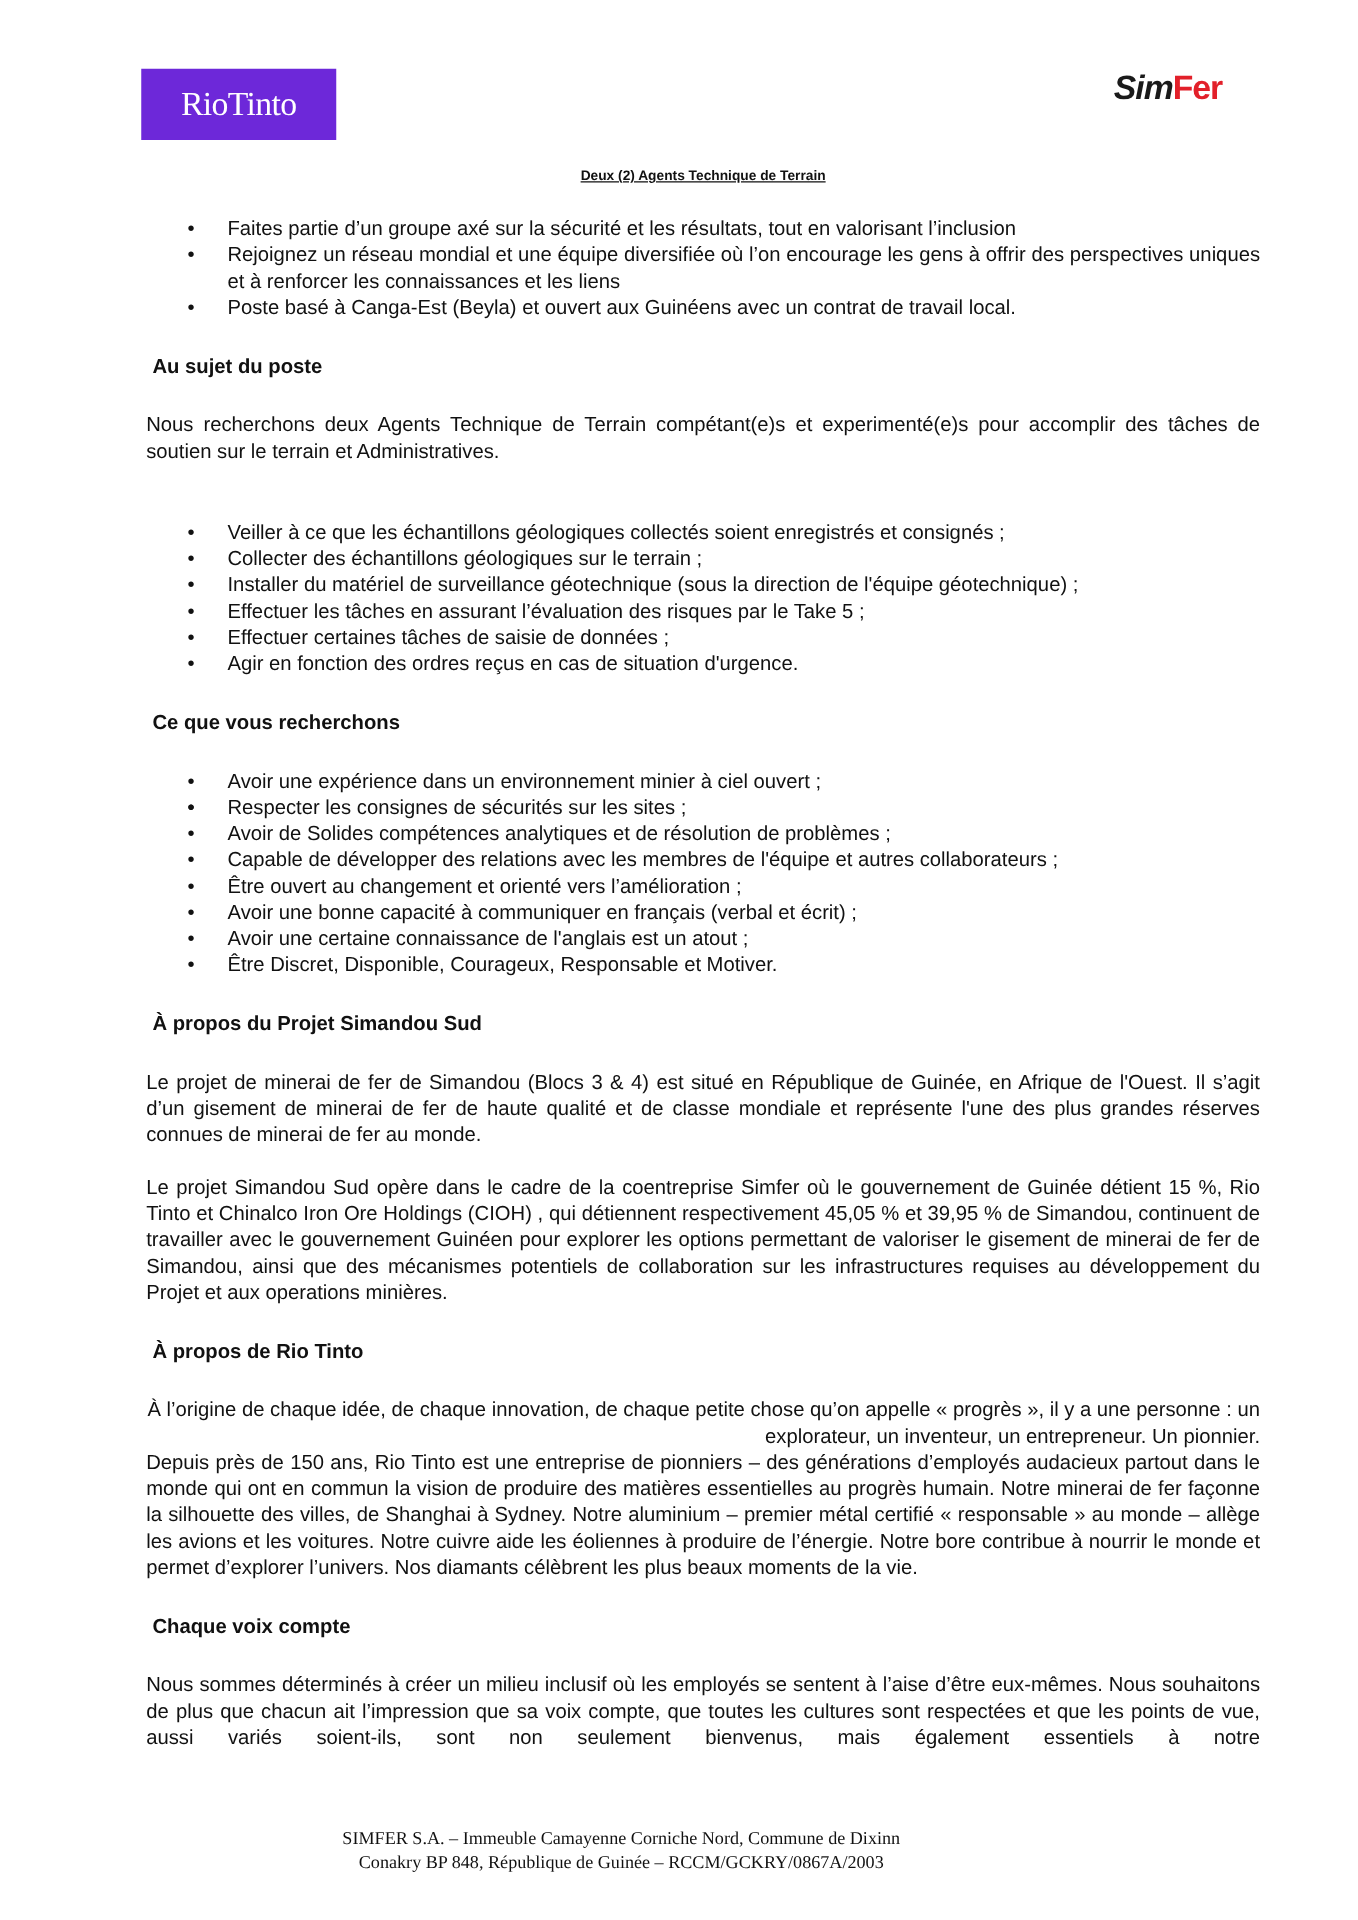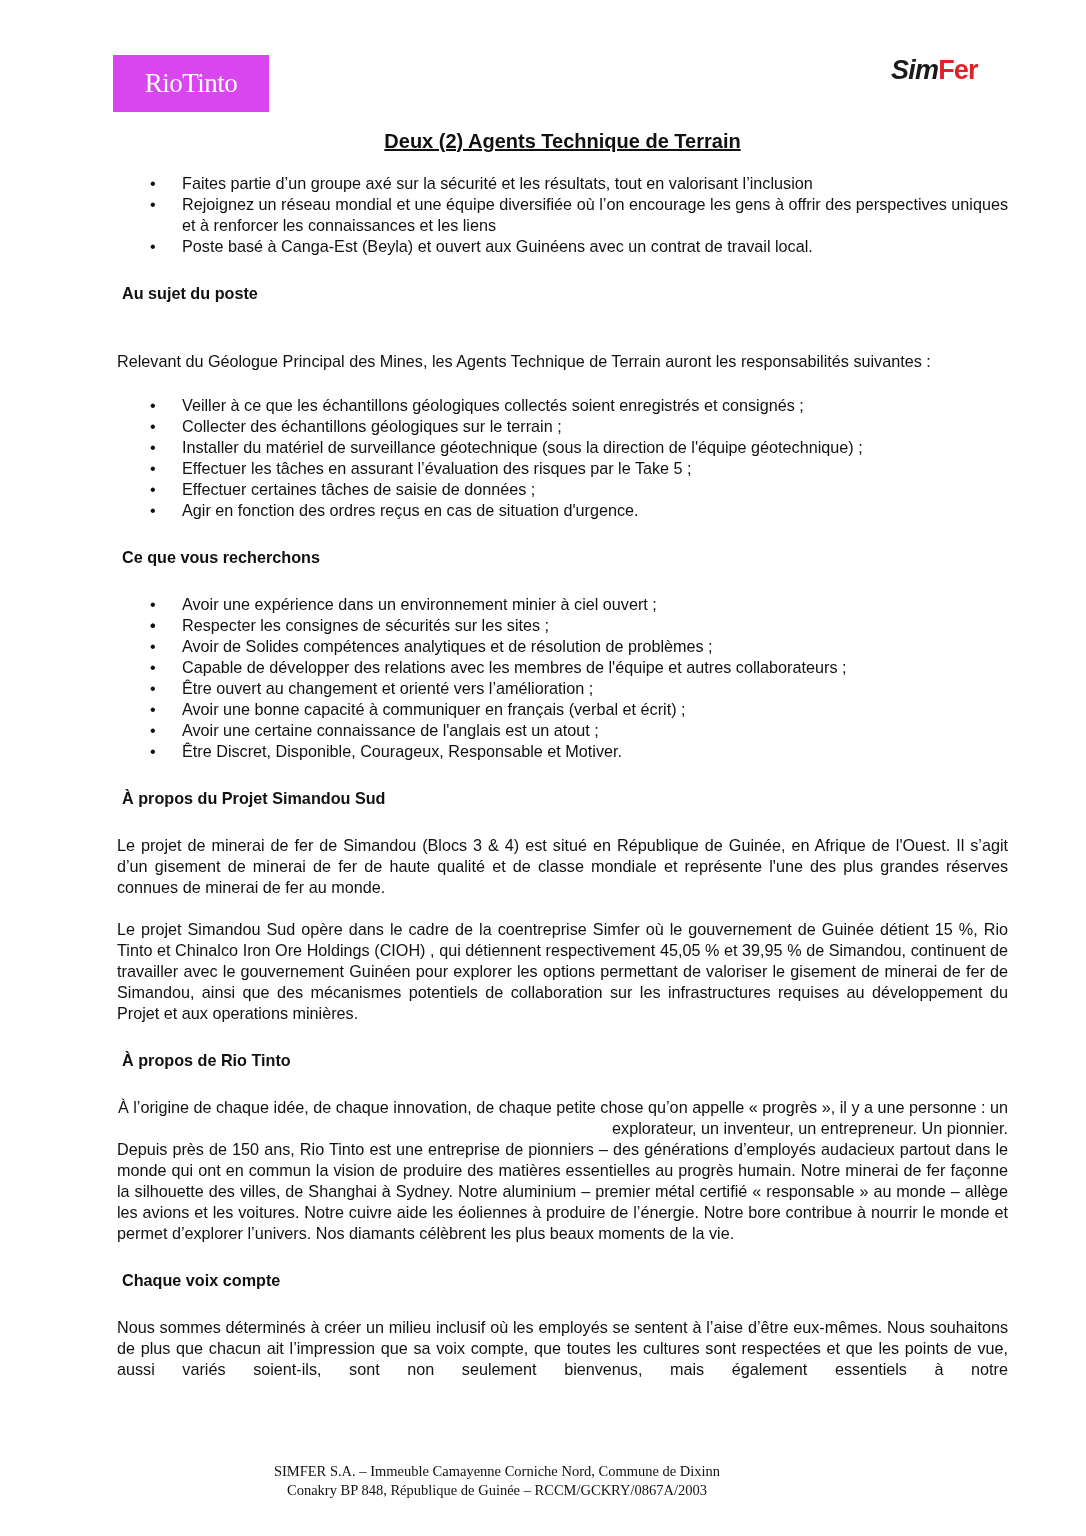--- a/index.html
+++ b/index.html
@@ -2,37 +2,37 @@
 <html><head>
 <meta charset="utf-8">
 <style>
   html, body { margin: 0; padding: 0; background: #ffffff; }
   body {
     width: 1086px; height: 1536px; position: relative; overflow: hidden;
     font-family: "Liberation Sans", sans-serif; color: #111111;
   }
   .logo-rio {
     position: absolute; left: 113px; top: 55px; width: 156px; height: 57px;
-    background: #d946ef; display: flex; align-items: center; justify-content: center;
+    background: #6d28d9; display: flex; align-items: center; justify-content: center;
   }
   .logo-rio span {
     font-family: "Liberation Serif", serif; color: #ffffff; font-size: 27px;
     letter-spacing: -0.5px;
   }
   .logo-simfer {
     position: absolute; left: 891px; top: 55px; font-weight: bold;
     font-size: 27px; letter-spacing: -0.8px; font-family: "Liberation Sans", sans-serif;
   }
   .logo-simfer .sim { color: #1a1a1a; font-style: italic; }
   .logo-simfer .fer { color: #e2202a; }
 
   .content { position: absolute; left: 117px; top: 131px; width: 891px; font-size: 16.2px; line-height: 21px; }
   .title {
     text-align: center; font-weight: bold; text-decoration: underline;
-    font-size: 20px; margin: 0 0 21px 0;
+    font-size: 11px; margin: 0 0 21px 0;
   }
   ul { margin: 0; padding: 0; list-style: none; }
   li { position: relative; padding-left: 65px; text-align: justify; }
   li .bullet { position: absolute; left: 33px; top: 0; }
   .section-title { font-weight: bold; margin: 5px; }
   p { margin: 0; text-align: justify; }
   .gap { height: 21px; }
 
   .footer {
     position: absolute; left: 0; top: 1462px; width: 958px; text-align: center;
@@ -55,22 +55,22 @@
 
   <ul>
     <li><span class="bullet">•</span><span>Faites partie d’un groupe axé sur la sécurité et les résultats, tout en valorisant l’inclusion</span></li>
     <li><span class="bullet">•</span><span>Rejoignez un réseau mondial et une équipe diversifiée où l’on encourage les gens à offrir des perspectives uniques et à renforcer les connaissances et les liens</span></li>
     <li><span class="bullet">•</span><span>Poste basé à Canga-Est (Beyla) et ouvert aux Guinéens avec un contrat de travail local.</span></li>
   </ul>
   <div class="gap"></div>
 
   <div class="section-title">Au sujet du poste</div>
   <div class="gap"></div>
+  <p>Nous recherchons deux Agents Technique de Terrain compétant(e)s et experimenté(e)s pour accomplir des tâches de soutien sur le terrain et Administratives.</p>
   <div class="gap"></div>
-  <p>Relevant du Géologue Principal des Mines, les Agents Technique de Terrain auront les responsabilités suivantes :</p>
   <div class="gap"></div>
   <ul style="margin-top:2px;">
     <li><span class="bullet">•</span><span>Veiller à ce que les échantillons géologiques collectés soient enregistrés et consignés ;</span></li>
     <li><span class="bullet">•</span><span>Collecter des échantillons géologiques sur le terrain ;</span></li>
     <li><span class="bullet">•</span><span>Installer du matériel de surveillance géotechnique (sous la direction de l'équipe géotechnique) ;</span></li>
     <li><span class="bullet">•</span><span>Effectuer les tâches en assurant l’évaluation des risques par le Take 5 ;</span></li>
     <li><span class="bullet">•</span><span>Effectuer certaines tâches de saisie de données ;</span></li>
     <li><span class="bullet">•</span><span>Agir en fonction des ordres reçus en cas de situation d'urgence.</span></li>
   </ul>
   <div class="gap"></div>

